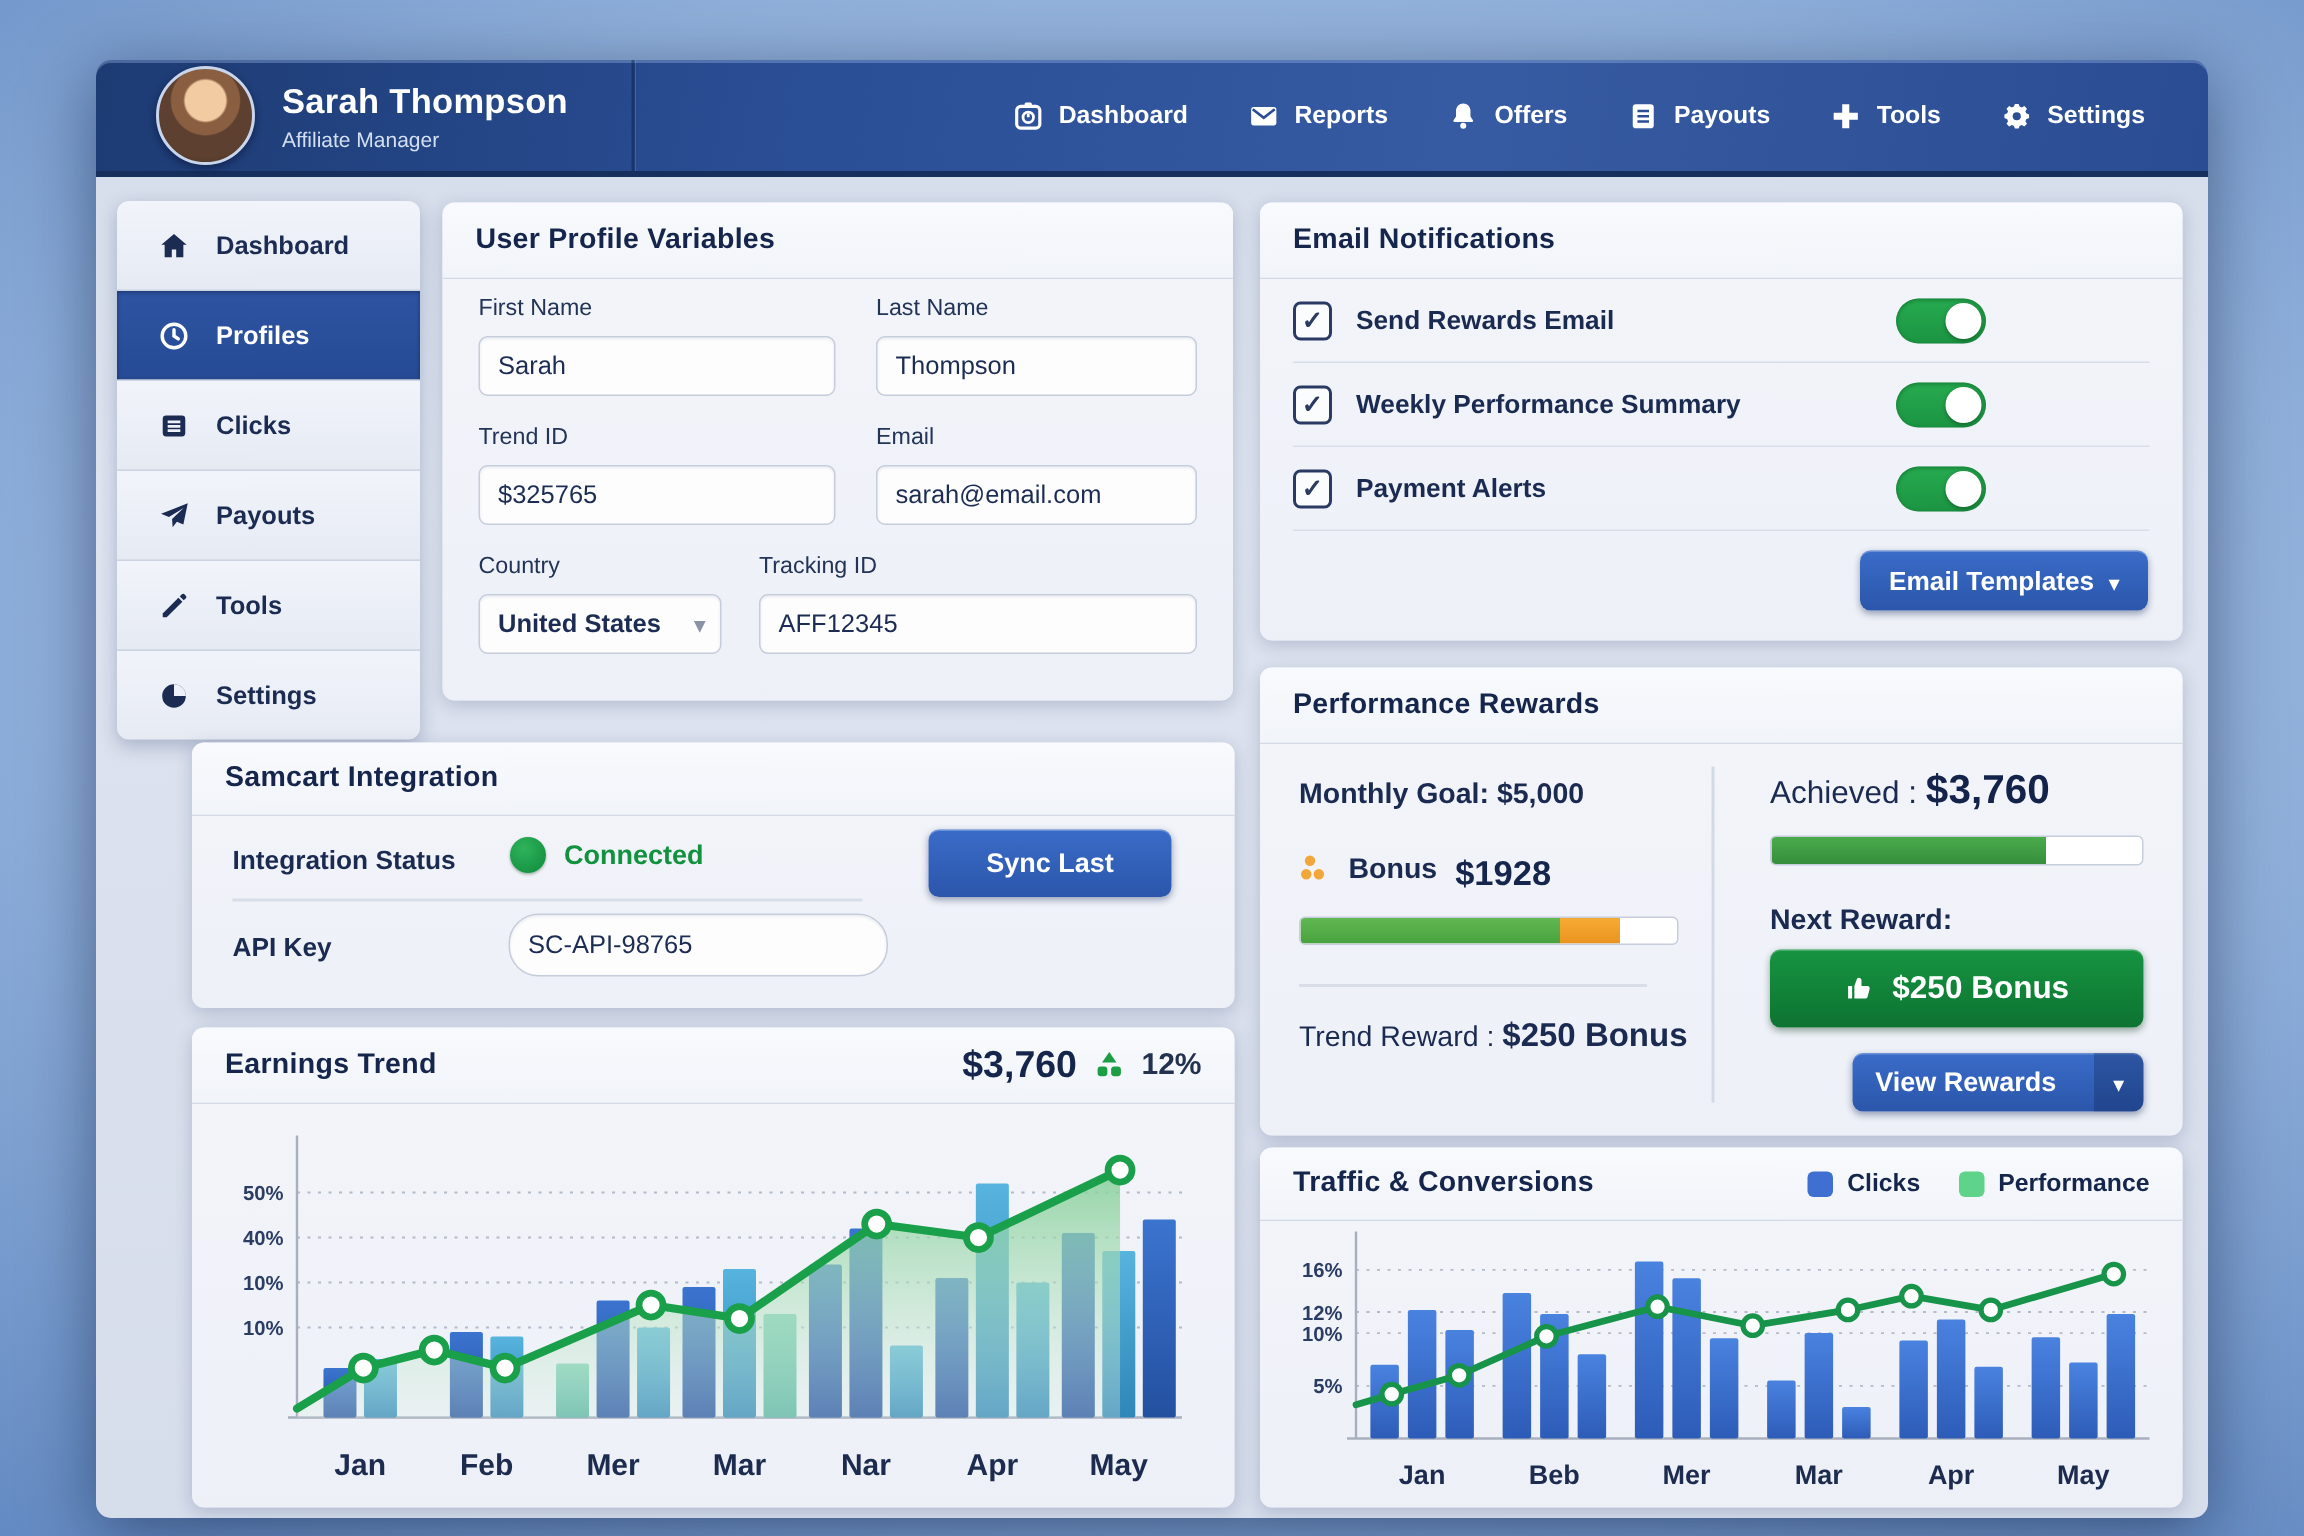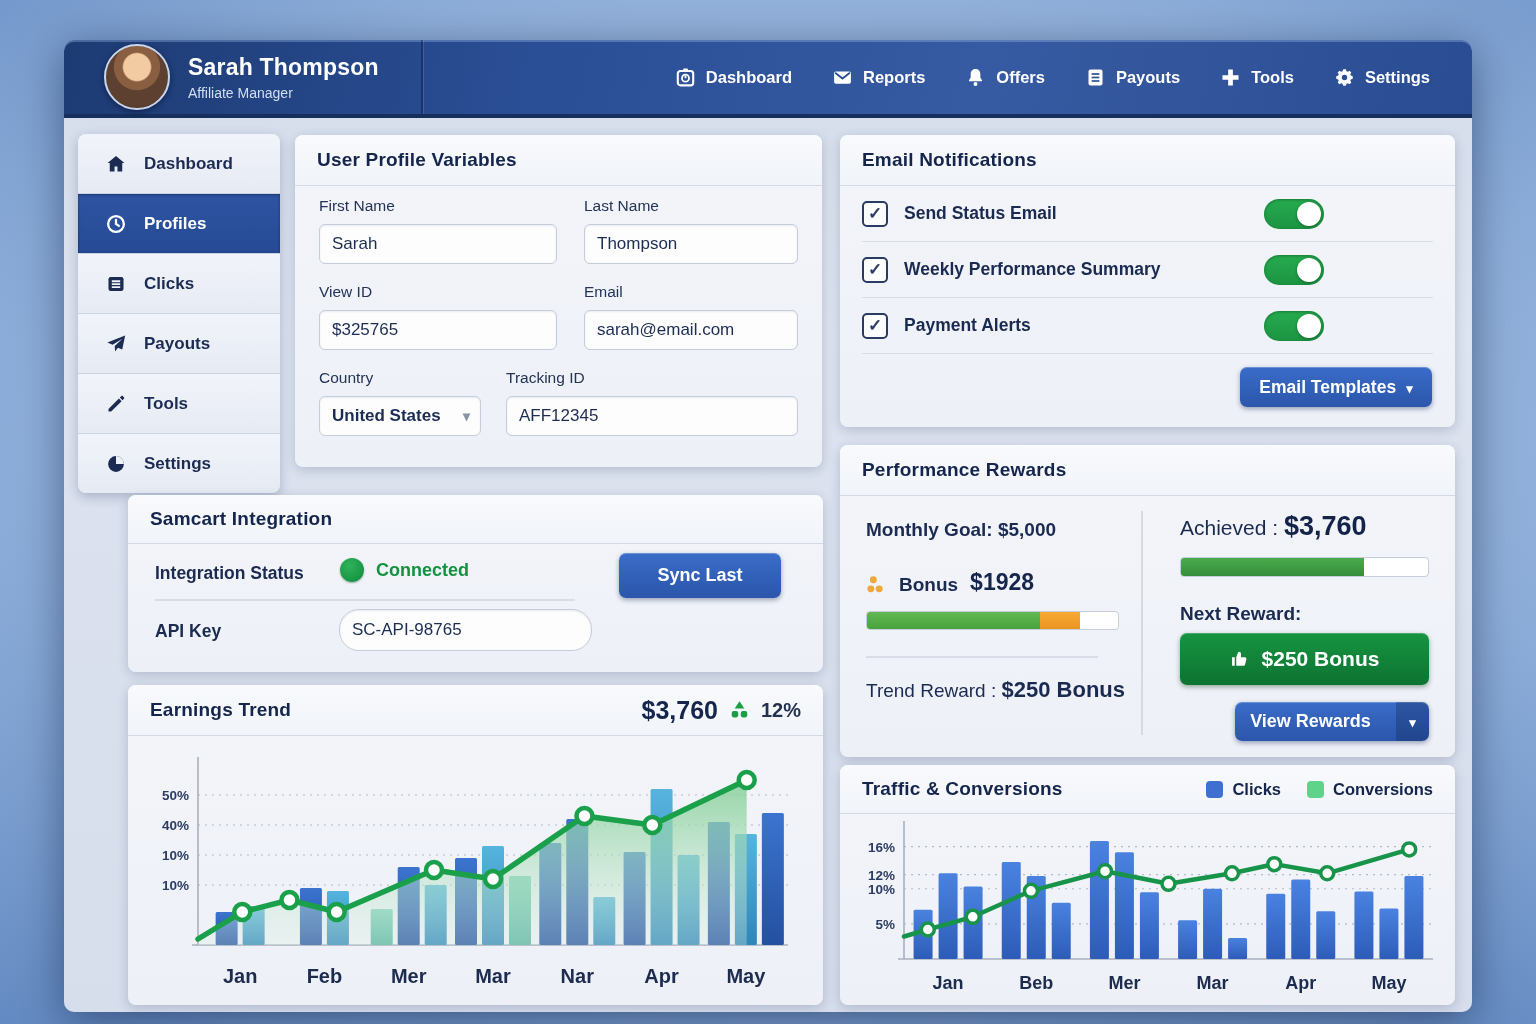--- a/index.html
+++ b/index.html
@@ -215,21 +215,21 @@
     </div>
     <div class="field" style="left:24px;top:62px;width:238px">
       <div class="flab">First Name</div>
       <input class="tb" value="Sarah" style="">
     </div>
     <div class="field" style="left:289px;top:62px;width:214px">
       <div class="flab">Last Name</div>
       <input class="tb" value="Thompson" style="">
     </div>
     <div class="field" style="left:24px;top:148px;width:238px">
-      <div class="flab">View ID</div>
+      <div class="flab">Trend ID</div>
       <input class="tb" value="$325765" style="">
     </div>
     <div class="field" style="left:289px;top:148px;width:214px">
       <div class="flab">Email</div>
       <input class="tb" value="sarah@email.com" style="">
     </div>
     <div class="field" style="left:24px;top:234px;width:162px">
       <div class="flab">Country</div>
       <div class="select">
         <span>United States</span>
@@ -242,21 +242,21 @@
     </div>
   </div>
 
   <div class="card" style="left:776px;top:95px;width:615px;height:292px">
     <div class="card-head">
       <span class="card-title">Email Notifications</span>
     </div>
     <div id="notif-rows">
         <div class="notif-row">
           <span class="cb">✓</span>
-          <span class="notif-lab">Send Status Email</span>
+          <span class="notif-lab">Send Rewards Email</span>
           <span class="tog"></span>
         </div>
         <div class="notif-row">
           <span class="cb">✓</span>
           <span class="notif-lab">Weekly Performance Summary</span>
           <span class="tog"></span>
         </div>
         <div class="notif-row">
           <span class="cb">✓</span>
           <span class="notif-lab">Payment Alerts</span>
@@ -287,21 +287,21 @@
   </div>
 
   <div class="card" style="left:776px;top:405px;width:615px;height:312px">
     <div class="card-head">
       <span class="card-title">Performance Rewards</span>
     </div>
     <div style="position:absolute;left:26px;top:74px;font-size:19px;font-weight:bold;color:#1b2a50">
       <span>Monthly Goal:</span>
       <span>$5,000</span>
     </div>
-    <div style="position:absolute;left:26px;top:124px;display:flex;align-items:flex-end;gap:12px">
+    <div style="position:absolute;left:26px;top:124px;display:flex;align-items:flex-start;gap:12px">
       <span class="mini-ic">
         <svg viewBox="0 0 20 20" width="21" height="21" fill="#f2a73a">
             <circle cx="7" cy="4.6" r="3.3"></circle>
             <circle cx="4.6" cy="13.2" r="3.3"></circle>
             <circle cx="12.6" cy="13.2" r="3.3"></circle>
           </svg>
       </span>
       <span style="font-size:19px;font-weight:bold;color:#1b2a50">Bonus</span>
       <span style="font-size:23px;font-weight:bold;color:#15254c">$1928</span>
     </div>
@@ -425,21 +425,21 @@
   <div class="card" style="left:776px;top:725px;width:615px;height:240px">
     <div class="card-head" style="height:48px">
       <span class="card-title">Traffic &amp; Conversions</span>
       <span id="traffic-legend" style="margin-left:auto;display:flex;align-items:center;gap:26px">
           <span style="display: flex; align-items: center; gap: 9px; font-size: 16.5px; font-weight: bold; color: rgb(21, 37, 76);">
             <span class="leg-sw" style="width:17px;height:17px;border-radius:4px;background:#3f6fd1"></span>
             <span>Clicks</span>
           </span>
           <span style="display: flex; align-items: center; gap: 9px; font-size: 16.5px; font-weight: bold; color: rgb(21, 37, 76);">
             <span class="leg-sw" style="width:17px;height:17px;border-radius:4px;background:#5fd389"></span>
-            <span>Conversions</span>
+            <span>Performance</span>
           </span>
         </span>
     </div>
     <svg class="chart-svg" id="traffic-svg" style="left:8px;top:52px;width:599px;height:182px" viewBox="0 0 599 182">
         <defs>
           <linearGradient id="traffic-svg-g0" x1="0" y1="0" x2="0" y2="1">
             <stop offset="0" stop-color="#4a82e0"></stop>
             <stop offset="1" stop-color="#2d5cb8"></stop>
           </linearGradient>
         </defs>

